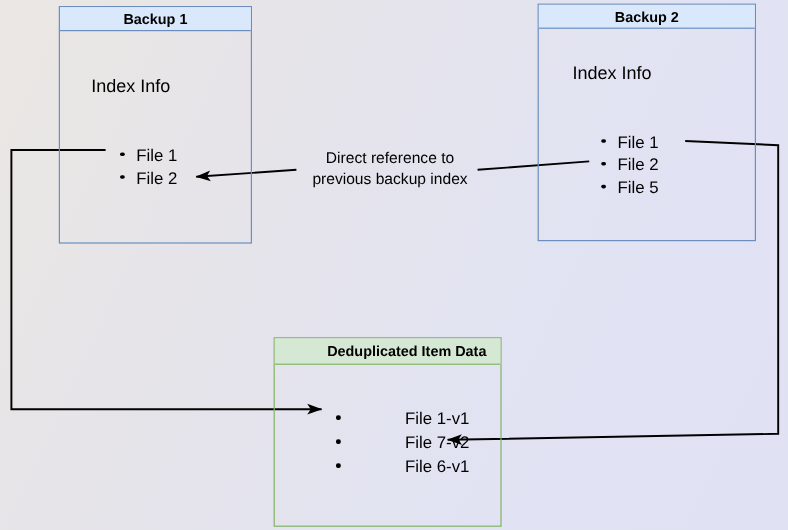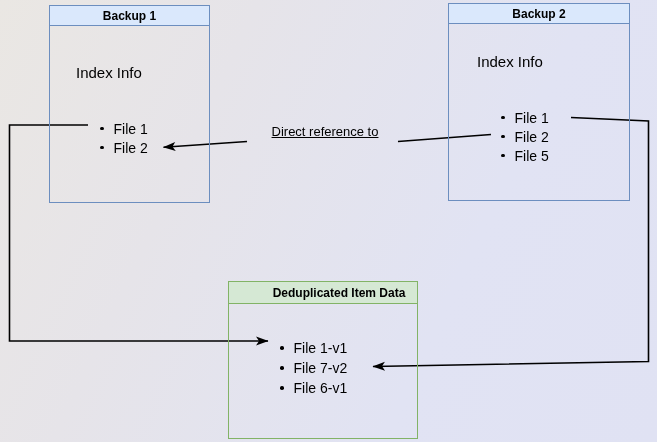--- a/index.html
+++ b/index.html
@@ -25,21 +25,21 @@
   }
   .blue .node-header{background:var(--blue_fill,#dae8fc);border-color:var(--blue_border,#6c8ebf);height:20px;font-size:12px;}
   .green .node-header{background:var(--green_fill,#d5e8d4);border-color:var(--green_border,#82b366);height:22px;font-size:12px;padding-left:32px;}
 
   .index-label{position:absolute;font-size:15px;line-height:18px;white-space:nowrap;}
   .file-list{position:absolute;}
   .li{display:flex;align-items:center;}
   .li .txt{white-space:nowrap;font-size:14px;}
   .dot{width:3.5px;height:3.5px;border-radius:50%;background:#000;margin-right:10px;flex:0 0 auto;}
   .rows19 .li{height:19px;}
-  .rows20 .li{height:20px;}
+  .rows20 .li{height:20px;gap:44px;}
 
   .edge-label{
     position:absolute;text-align:center;font-size:13px;line-height:17px;white-space:nowrap;
   }
 </style>
 </head>
 <body>
 
 <div id="canvas">
 
@@ -100,17 +100,18 @@
         <span class="dot"></span>
         <span class="txt">File 7-v2</span>
       </div>
       <div class="li">
         <span class="dot"></span>
         <span class="txt">File 6-v1</span>
       </div>
     </div>
   </div>
 
-  <div class="edge-label" style="left:249px;top:123px;width:152px;text-decoration:underline;">
+  <div class="edge-label" style="left:249px;top:123px;width:152px;">
     <div>Direct reference to</div>
+    <div>previous backup index</div>
   </div>
 
 </div>
 
 </body></html>

